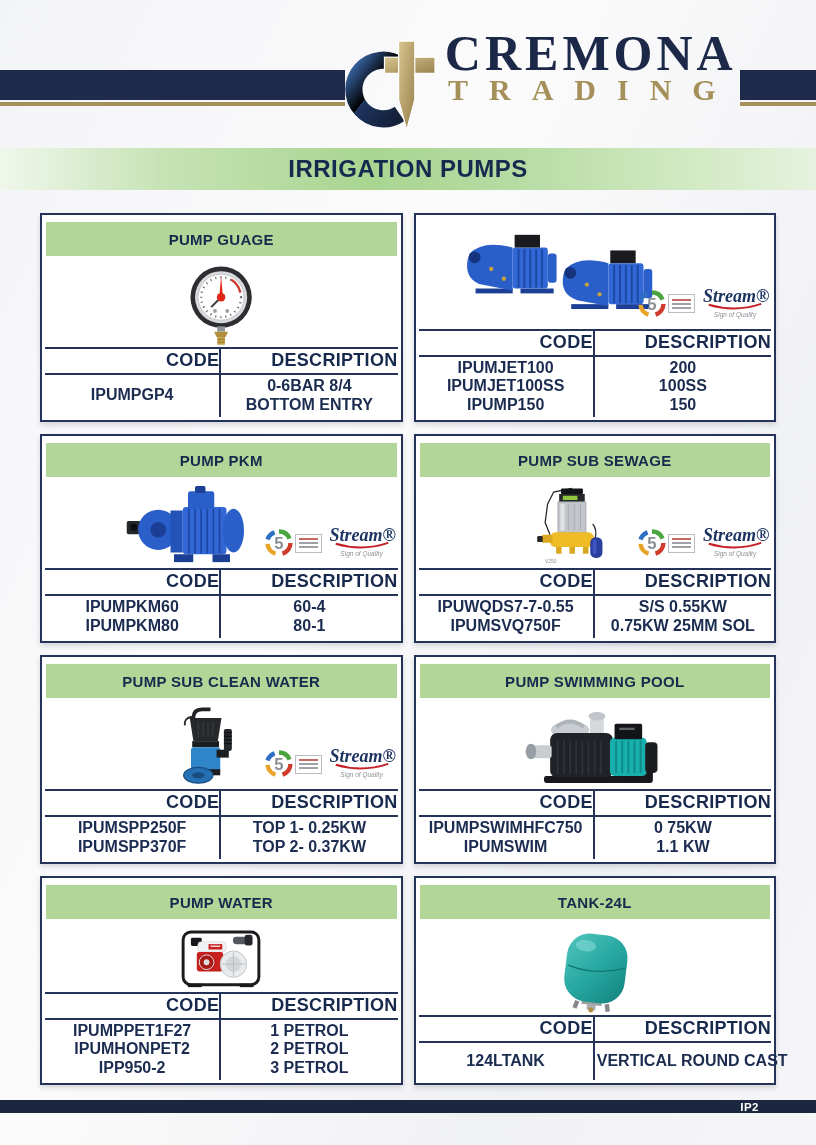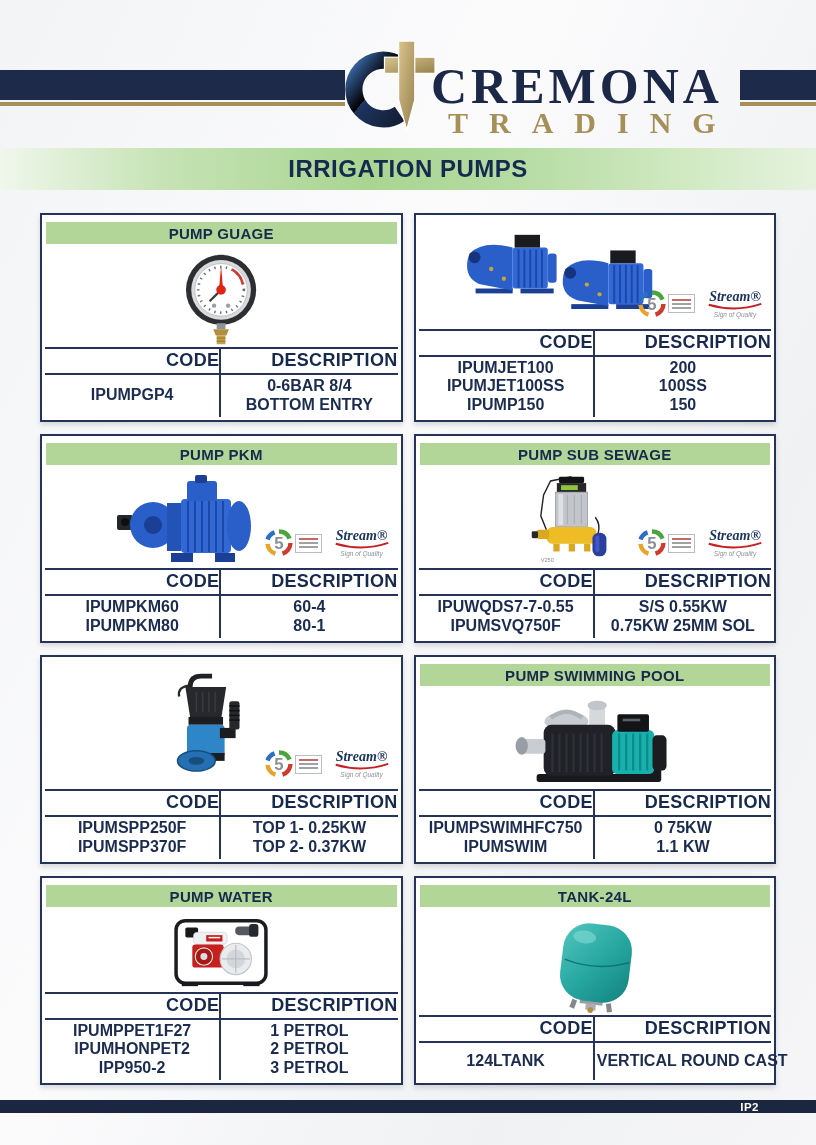--- a/index.html
+++ b/index.html
@@ -11,48 +11,48 @@
   }
   
   .header { position:relative; height:148px; }
   .bar { position:absolute; top:70px; height:30px; background:var(--navy-bar,#1d2a4a); }
   .bar.left { left:0; width:345px; }
   .bar.right { left:740px; right:0; }
   .goldline { position:absolute; top:102px; height:4px; background:var(--gold,#a6905a); }
   .goldline.left { left:0; width:345px; }
   .goldline.right { left:740px; right:0; }
   .logo { position:absolute; left:340px; top:38px; width:96px; height:98px; }
-  .brand { position:absolute; left:431px; top:60px; font-family:"Liberation Serif",serif; font-weight:bold; }
+  .brand { position:absolute; left:431px; top:27px; font-family:"Liberation Serif",serif; font-weight:bold;text-align:right; }
   .brand-name { font-size:50px; line-height:52px; color:#1c2848; letter-spacing:4px; white-space:nowrap; }
   .brand-sub { font-size:30px; line-height:30px; color:var(--gold,#a6905a); letter-spacing:21px; margin:-4px 0 6px 17px; white-space:nowrap; }
   
   .title-band { height:42px;
     background:linear-gradient(90deg,#f0f7ec 0%,#c6e3b5 20%,#a9d591 45%,#b4dba1 62%,#d2eac4 85%,#e6f2de 100%);
     display:flex; align-items:center; justify-content:center; }
   .title-band h1 { font-size:24px; color:#16294e; letter-spacing:.5px; font-weight:bold; }
   
   .grid { margin:23px 40px 0; display:grid; grid-template-columns:1fr 1fr; column-gap:11px; row-gap:12px; }
   .card { height:209px; border:2.5px solid var(--navy,#25325a); background:#fff; padding:3px;
     display:flex; flex-direction:column; box-shadow:0 3px 5px rgba(60,65,80,.18); }
-  .card-band { margin:4px 1px 8px; height:22px; background:var(--green-band,#b1d697); flex:none;
+  .card-band { margin:4px 1px 8px; height:34px; background:var(--green-band,#b1d697); flex:none;
     display:flex; align-items:center; justify-content:center; }
   .card-title { font-size:15px; font-weight:bold; color:#17294d; letter-spacing:.3px; }
   .card-image { flex:1; position:relative; display:flex; align-items:center; justify-content:center; min-height:0; overflow:hidden; }
   .card-image svg.product { max-height:97%; }
   
   .badges { position:absolute; right:4px; bottom:10px; display:flex; align-items:center; gap:8px; }
   .badge5 { display:flex; align-items:center; gap:1px; }
   .badge5 svg { width:30px; height:30px; }
   .badge5-box { width:27px; height:19px; border:1px solid #b9bcc0; background:#fff;
     display:flex; flex-direction:column; justify-content:center; gap:2px; padding:2px 3px; }
   .badge5-box i { display:block; height:2px; background:#9ea2a7; }
   .badge5-box i:first-child { background:#c46a62; }
   .stream-logo { text-align:center; width:64px; }
   .stream-name { font-family:"Liberation Serif",serif; font-style:italic; font-weight:bold;
-    font-size:14px; color:#1d3461; line-height:13px; white-space:nowrap; }
+    font-size:18px; color:#1d3461; line-height:13px; white-space:nowrap; }
   .swoosh { width:58px; height:7px; display:block; margin:0 auto; }
   .stream-tagline { font-size:6.5px; color:#8d9298; font-style:italic; margin-top:1px; white-space:nowrap; }
   
   .card-table { flex:none; border-top:2.5px solid var(--navy,#25325a); }
   .t-head { display:flex; border-bottom:2.5px solid var(--navy,#25325a); }
   .t-cell { width:50%; }
   .t-cell.code { border-right:2.5px solid var(--navy,#25325a); }
   .t-head .t-cell { padding:1px 0 2px; font-size:18px; font-weight:bold; color:#17294d; text-align:right; letter-spacing:.3px; }
   .t-body { display:flex; min-height:37px; }
   .t-body .t-cell { display:flex; flex-direction:column; justify-content:center; text-align:center; padding:2px 2px 3px; }
@@ -335,20 +335,23 @@
         </div>
         <div class="t-cell desc">
           <div class="t-line">S/S 0.55KW</div>
           <div class="t-line">0.75KW 25MM SOL</div>
         </div>
       </div>
     </div>
   </section>
 
   <section class="card">
+    <div class="card-band">
+      <span class="card-title">PUMP SUB CLEAN WATER</span>
+    </div>
     <div class="card-image">
       <svg class="product" viewBox="0 0 130 132" width="102" style="transform:translateX(-16px)">
         <path d="M46 18 Q46 4 60 4 L74 4" stroke="#202226" stroke-width="6" fill="none"></path>
         <path d="M44 16 q-14 2 -12 14" stroke="#26282c" stroke-width="3" fill="none"></path>
         <polygon points="40,18 92,18 86,56 46,56" fill="#26282c"></polygon>
         <line x1="54" y1="24" x2="54" y2="50" stroke="#383b40" stroke-width="2"></line>
         <line x1="62" y1="24" x2="62" y2="50" stroke="#383b40" stroke-width="2"></line>
         <line x1="70" y1="24" x2="70" y2="50" stroke="#383b40" stroke-width="2"></line>
         <line x1="78" y1="24" x2="78" y2="50" stroke="#383b40" stroke-width="2"></line>
         <rect x="44" y="56" width="44" height="10" fill="#1b1d20"></rect>

